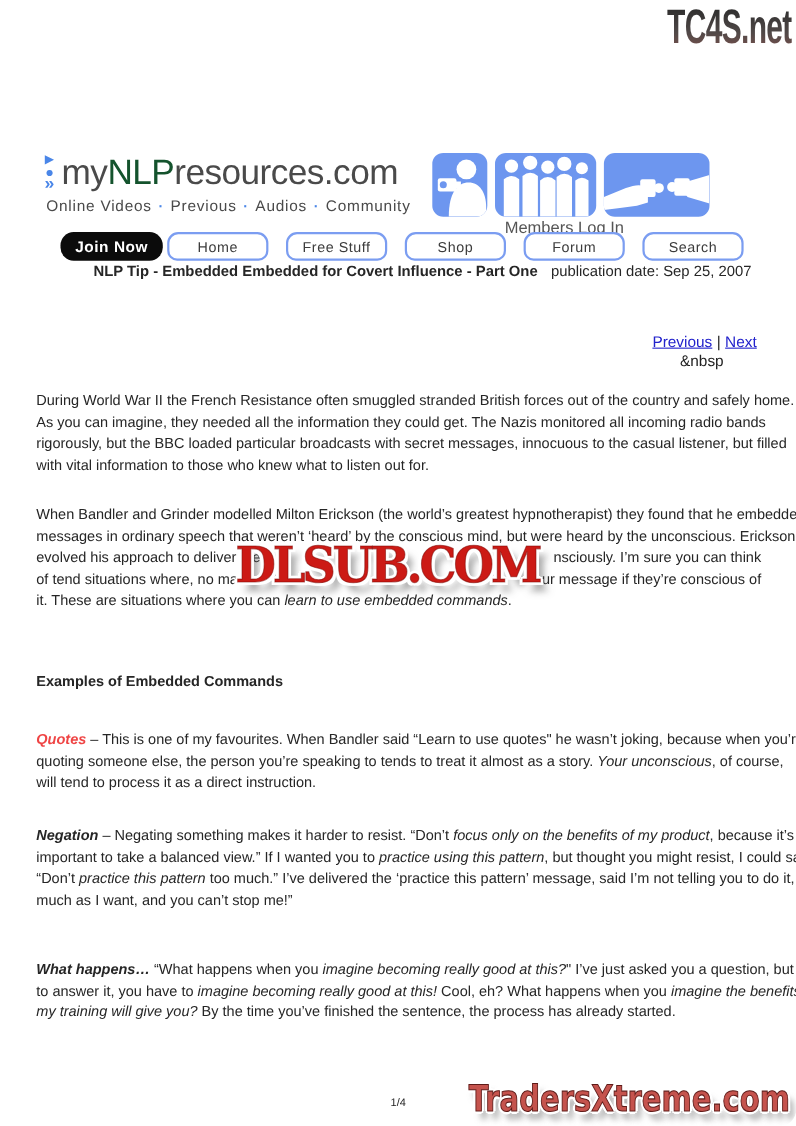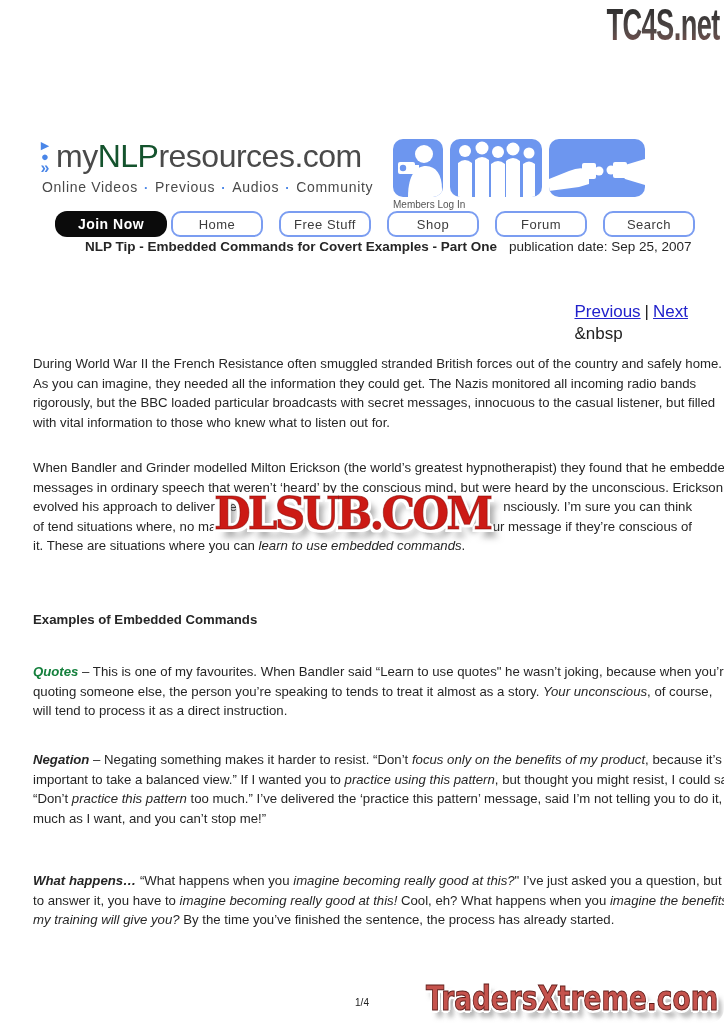--- a/index.html
+++ b/index.html
@@ -38,54 +38,54 @@
   .logo-text{font-size:32px;letter-spacing:-0.5px;color:#4a4a4a;line-height:36px;}
   .logo-text .nlp{color:#14532d;font-weight:normal;}
   .tagline{position:absolute;left:42px;top:179px;font-size:14px;letter-spacing:0.7px;
     color:#4a4a4a;display:flex;align-items:center;}
   .tag-sep{color:#4a86e8;font-weight:bold;margin:0 6px;font-size:13px;}
 
   .tiles{position:absolute;left:393px;top:139px;display:flex;gap:7px;height:58px;}
   .tile{background:#6d96ef;border-radius:10px;height:58px;display:flex;
     align-items:center;justify-content:center;overflow:hidden;}
   .tile.t1{width:50px;} .tile.t2{width:92px;} .tile.t3{width:96px;}
-  .members{position:absolute;left:393px;top:199px;width:240px;text-align:left;
-    font-size:10px;color:#555;}
+  .members{position:absolute;left:393px;top:199px;width:240px;text-align:center;
+    font-size:15px;color:#555;}
 
   
   .nav-row{position:absolute;left:55px;top:211px;display:flex;gap:4px;height:26px;z-index:2;}
-  .tab-join{width:112px;background:#0b0b0b;color:#fff;border-radius:12px;
+  .tab-join{width:93px;background:#0b0b0b;color:#fff;border-radius:12px;
     display:flex;align-items:center;justify-content:center;
     font-weight:bold;font-size:14px;letter-spacing:0.5px;}
   .tab{width:92px;background:#fff;border:2px solid #7b9df1;border-radius:10px 10px 9px 9px;
     display:flex;align-items:center;justify-content:center;
     font-size:13px;color:#3c3c3c;letter-spacing:0.5px;box-sizing:border-box;}
 
   
   .art-title{position:absolute;left:85px;top:239px;white-space:nowrap;font-size:13.5px;}
   .art-title .t-bold{font-weight:bold;}
   .art-title .t-date{margin-left:12px;}
 
-  .pager{position:absolute;top:302px;right:36px;text-align:left;font-size:17px;color:#222;}
+  .pager{position:absolute;top:302px;right:36px;text-align:center;font-size:14px;color:#222;}
   .pager .lnk{color:#2222cc;text-decoration:underline;cursor:pointer;}
   .pager .sep{margin:0 4px;color:#222;}
   .pager .nbsp-line{margin-top:2px;margin-right:5px;color:#222;}
   .para{position:absolute;left:0;width:659px;}
   #para-1{top:354px;} #para-2{top:458px;} #para-3{top:662px;}
   #para-4{top:750px;} #para-5{top:871px;}
   .sec-heading{position:absolute;left:33px;top:612px;font-size:13.2px;font-weight:bold;}
 
   .line{white-space:pre;font-size:13.2px;line-height:19.5px;color:#262626;}
   .line.split{display:flex;}
   .line span{white-space:pre;}
   .gap-flex{flex:1;}
   .gap-fixed{display:inline-block;width:38px;}
   .s-i{font-style:italic;}
   .s-bi{font-weight:bold;font-style:italic;}
-  .s-redbi{font-weight:bold;font-style:italic;color:#15803d;}
+  .s-redbi{font-weight:bold;font-style:italic;color:#ef4444;}
 
   .page-num{position:absolute;left:0;top:997px;width:724px;text-align:center;
     font-size:10px;color:#222;}
 </style>
 </head>
 <body>
 
 <div class="page">
 
   <div class="wm-tc4s">TC4S.net</div>
@@ -170,21 +170,21 @@
         <div class="tab">
           <span>Forum</span>
         </div>
         <div class="tab">
           <span>Search</span>
         </div>
       </div>
   </div>
 
   <div class="art-title">
-    <span class="t-bold">NLP Tip - Embedded Commands for Covert Examples - Part One</span><span class="t-date">publication date: Sep 25, 2007</span>
+    <span class="t-bold">NLP Tip - Embedded Embedded for Covert Influence - Part One</span><span class="t-date">publication date: Sep 25, 2007</span>
   </div>
 
   <div class="pager">
     <div>
       <span class="lnk">Previous</span><span class="sep">|</span><span class="lnk">Next</span>
     </div>
     <div class="nbsp-line">&amp;nbsp</div>
   </div>
 
   <div class="para" id="para-1" style="left:33px;">

